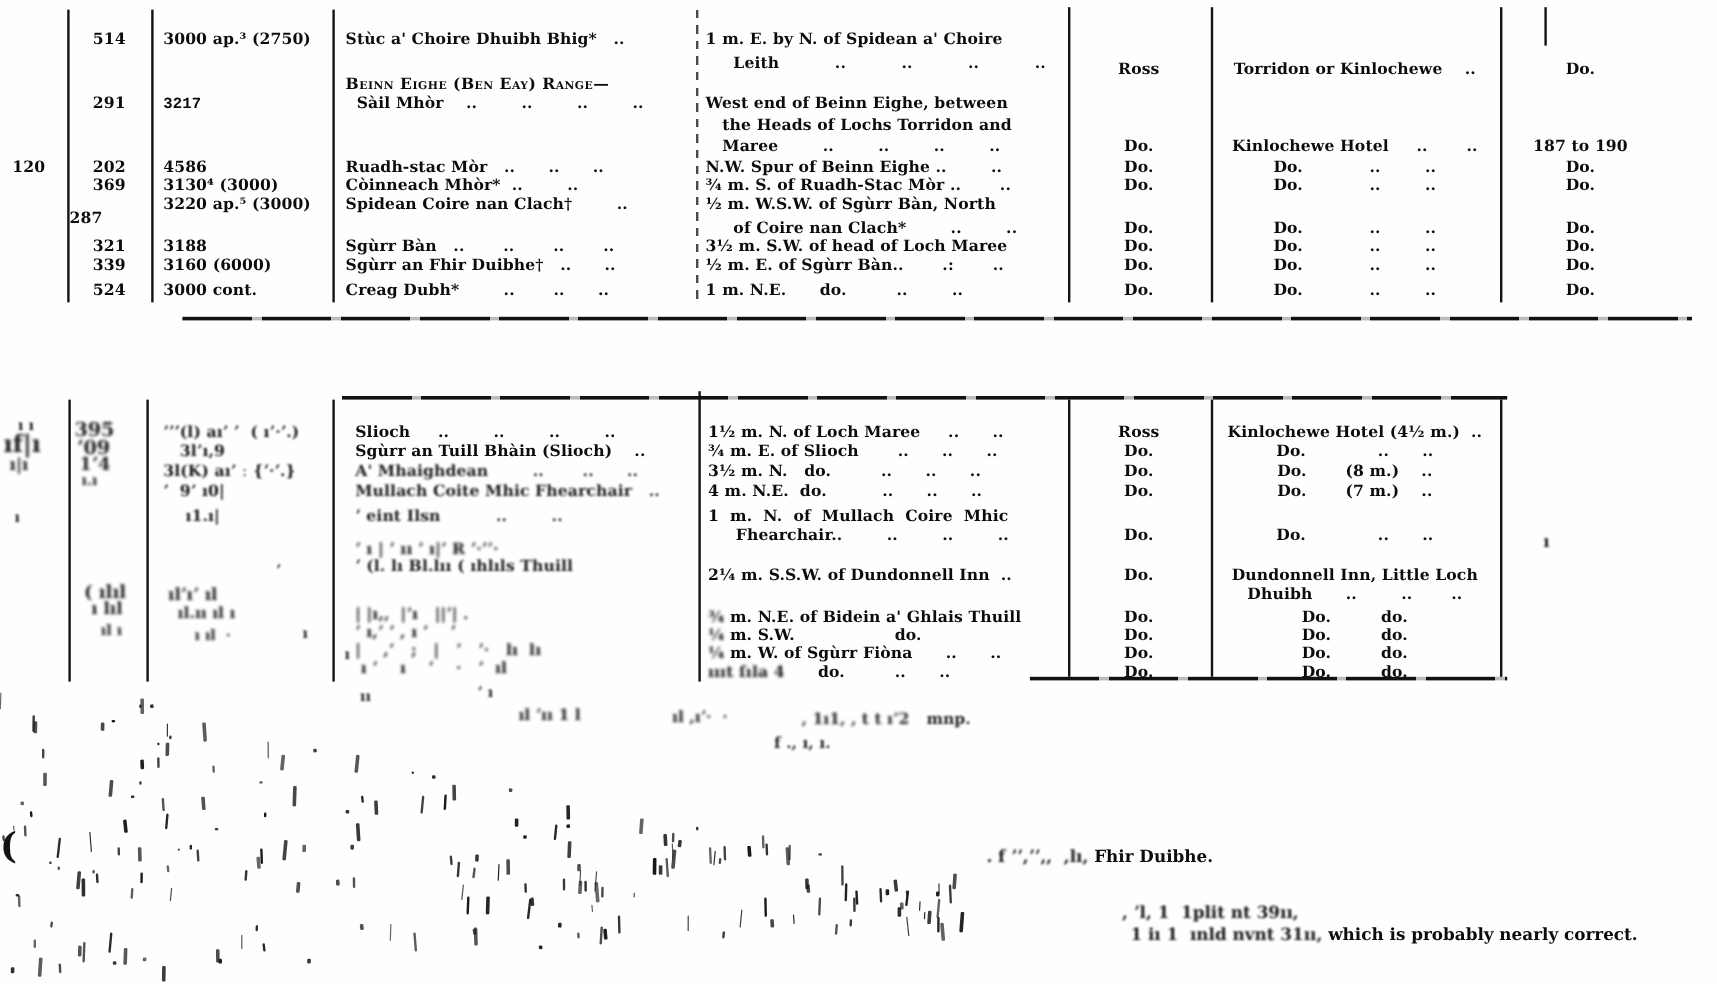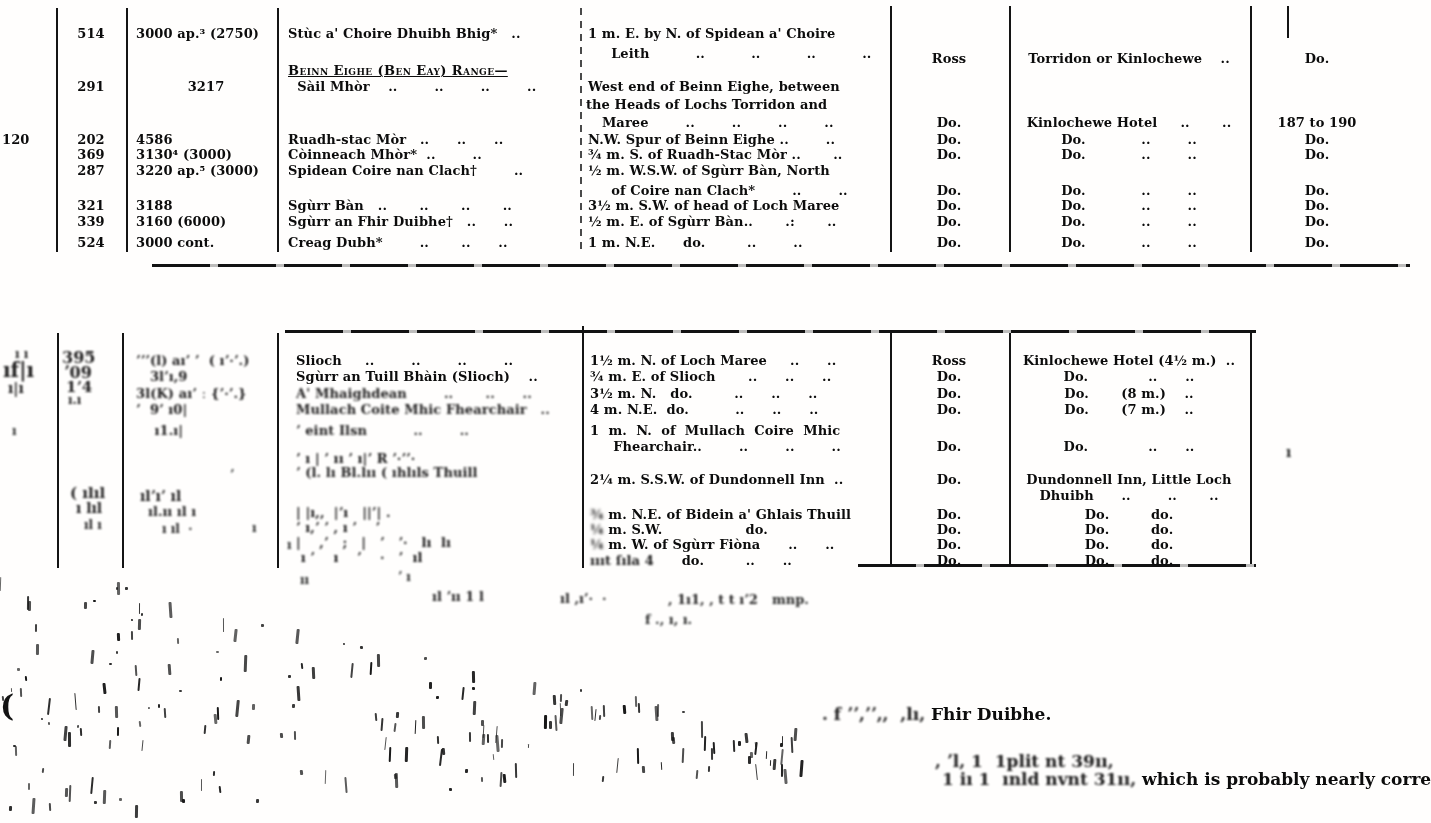--- a/index.html
+++ b/index.html
@@ -8,32 +8,32 @@
     background:#fffefd;color:#0c0c0c;
     font-family:"DejaVu Serif","Liberation Serif",serif;
   }
   .cell{
     position:absolute;white-space:pre;font-size:13px;font-weight:700;
     line-height:13px;letter-spacing:.1px;
   }
   .vrule{position:absolute;width:2px;background:#141414;}
   .vrule.dash{width:1.5px;background:repeating-linear-gradient(180deg,#2a2a2a 0 7px,transparent 7px 13px);opacity:.85;}
   .hrule{position:absolute;height:2.6px;background:repeating-linear-gradient(90deg,#121212 0 58px,rgba(18,18,18,.28) 58px 66px);}
-  .range-head{font-variant:small-caps;letter-spacing:.4px;text-decoration:underline;}
+  .range-head{font-variant:small-caps;letter-spacing:.4px;}
   .sm1{filter:blur(.45px);}
   .sm2{filter:blur(.8px);opacity:.93;}
   .sm3{filter:blur(1.1px);font-weight:900;opacity:.95;}
   .heavy{filter:blur(1.25px);font-weight:900;opacity:.96;}
   .fracsm{filter:blur(1.35px);font-weight:900;}
   .fn-sm{filter:blur(1.1px);font-weight:900;opacity:.95;}
   #section-heading{
     position:absolute;left:0;top:288;width:1360px;text-align:center;
     font-size:17px;font-weight:700;letter-spacing:7px;
   }
-  .fnote{position:absolute;white-space:pre;font-size:17px;font-weight:700;line-height:13px;}
+  .fnote{position:absolute;white-space:pre;font-size:14px;font-weight:700;line-height:13px;}
   .mark{position:absolute;white-space:pre;font-weight:900;color:#131313;}
   .tick{position:absolute;background:#171717;border-radius:1px;}
 </style>
 </head>
 <body>
 
 <div id="page">
 <div class="vrule" style="height: 244px; left: 56px; top: 8px;"></div>
     <div class="vrule" style="height: 244px; left: 126px; top: 8px;"></div>
     <div class="vrule" style="height: 244px; left: 277px; top: 8px;"></div>
@@ -46,44 +46,44 @@
     <div class="cell" style="width: 66px; text-align: center; left: 58px; top: 27px;">514</div>
     <div class="cell" style="width: 140px; text-align: left; left: 136px; top: 27px;">3000 ap.³ (2750)</div>
     <div class="cell" style="width: 292px; text-align: left; left: 288px; top: 27px;">Stùc a' Choire Dhuibh Bhig*   ..</div>
     <div class="cell" style="width: 300px; text-align: left; left: 588px; top: 27px;">1 m. E. by N. of Spidean a' Choire</div>
     <div class="cell" style="width: 300px; text-align: left; left: 588px; top: 47px;">     Leith          ..          ..          ..          ..</div>
     <div class="cell" style="width: 114px; text-align: center; left: 892px; top: 52px;">Ross</div>
     <div class="cell" style="width: 238px; text-align: center; left: 1010px; top: 52px;">Torridon or Kinlochewe    ..</div>
     <div class="cell" style="width: 130px; text-align: center; left: 1252px; top: 52px;">Do.</div>
     <div class="cell range-head" style="width: 292px; text-align: left; left: 288px; top: 64px;">Beinn Eighe (Ben Eay) Range—</div>
     <div class="cell" style="width: 66px; text-align: center; left: 58px; top: 80px;">291</div>
-    <div class="cell" style="width: 140px; text-align: center; left: 136px; top: 80px;">3217</div>
+    <div class="cell" style="width: 140px; text-align: left; left: 136px; top: 80px; font-family: Liberation Mono, monospace;">3217</div>
     <div class="cell" style="width: 292px; text-align: left; left: 288px; top: 80px;">  Sàil Mhòr    ..        ..        ..        ..</div>
     <div class="cell" style="width: 300px; text-align: left; left: 588px; top: 80px;">West end of Beinn Eighe, between</div>
-    <div class="cell" style="width: 300px; text-align: left; left: 572px; top: 98px;">   the Heads of Lochs Torridon and</div>
+    <div class="cell" style="width: 300px; text-align: left; left: 588px; top: 98px;">   the Heads of Lochs Torridon and</div>
     <div class="cell" style="width: 300px; text-align: left; left: 588px; top: 116px;">   Maree        ..        ..        ..        ..</div>
     <div class="cell" style="width: 114px; text-align: center; left: 892px; top: 116px;">Do.</div>
     <div class="cell" style="width: 238px; text-align: center; left: 1010px; top: 116px;">Kinlochewe Hotel     ..       ..</div>
     <div class="cell" style="width: 130px; text-align: center; left: 1252px; top: 116px;">187 to 190</div>
-    <div class="cell" style="width: 44px; text-align: left; left: 2px; top: 133px;">120</div>
+    <div class="cell" style="width: 44px; text-align: center; left: 2px; top: 133px;">120</div>
     <div class="cell" style="width: 66px; text-align: center; left: 58px; top: 133px;">202</div>
     <div class="cell" style="width: 140px; text-align: left; left: 136px; top: 133px;">4586</div>
     <div class="cell" style="width: 292px; text-align: left; left: 288px; top: 133px;">Ruadh-stac Mòr   ..      ..      ..</div>
     <div class="cell" style="width: 300px; text-align: left; left: 588px; top: 133px;">N.W. Spur of Beinn Eighe ..        ..</div>
     <div class="cell" style="width: 114px; text-align: center; left: 892px; top: 133px;">Do.</div>
     <div class="cell" style="width: 238px; text-align: center; left: 1010px; top: 133px;">Do.            ..        ..</div>
     <div class="cell" style="width: 130px; text-align: center; left: 1252px; top: 133px;">Do.</div>
     <div class="cell" style="width: 66px; text-align: center; left: 58px; top: 148px;">369</div>
     <div class="cell" style="width: 140px; text-align: left; left: 136px; top: 148px;">3130⁴ (3000)</div>
     <div class="cell" style="width: 292px; text-align: left; left: 288px; top: 148px;">Còinneach Mhòr*  ..        ..</div>
     <div class="cell" style="width: 300px; text-align: left; left: 588px; top: 148px;">¾ m. S. of Ruadh-Stac Mòr ..       ..</div>
     <div class="cell" style="width: 114px; text-align: center; left: 892px; top: 148px;">Do.</div>
     <div class="cell" style="width: 238px; text-align: center; left: 1010px; top: 148px;">Do.            ..        ..</div>
     <div class="cell" style="width: 130px; text-align: center; left: 1252px; top: 148px;">Do.</div>
-    <div class="cell" style="width: 66px; text-align: center; left: 58px; top: 164px;">287</div>
+    <div class="cell" style="width: 66px; left: 58px; top: 176px;">287</div>
     <div class="cell" style="width: 140px; text-align: left; left: 136px; top: 164px;">3220 ap.⁵ (3000)</div>
     <div class="cell" style="width: 292px; text-align: left; left: 288px; top: 164px;">Spidean Coire nan Clach†        ..</div>
     <div class="cell" style="width: 300px; text-align: left; left: 588px; top: 164px;">½ m. W.S.W. of Sgùrr Bàn, North</div>
     <div class="cell" style="width: 300px; text-align: left; left: 588px; top: 184px;">     of Coire nan Clach*        ..        ..</div>
     <div class="cell" style="width: 114px; text-align: center; left: 892px; top: 184px;">Do.</div>
     <div class="cell" style="width: 238px; text-align: center; left: 1010px; top: 184px;">Do.            ..        ..</div>
     <div class="cell" style="width: 130px; text-align: center; left: 1252px; top: 184px;">Do.</div>
     <div class="cell" style="width: 66px; text-align: center; left: 58px; top: 199px;">321</div>
     <div class="cell" style="width: 140px; text-align: left; left: 136px; top: 199px;">3188</div>
     <div class="cell" style="width: 292px; text-align: left; left: 288px; top: 199px;">Sgùrr Bàn   ..       ..       ..       ..</div>

